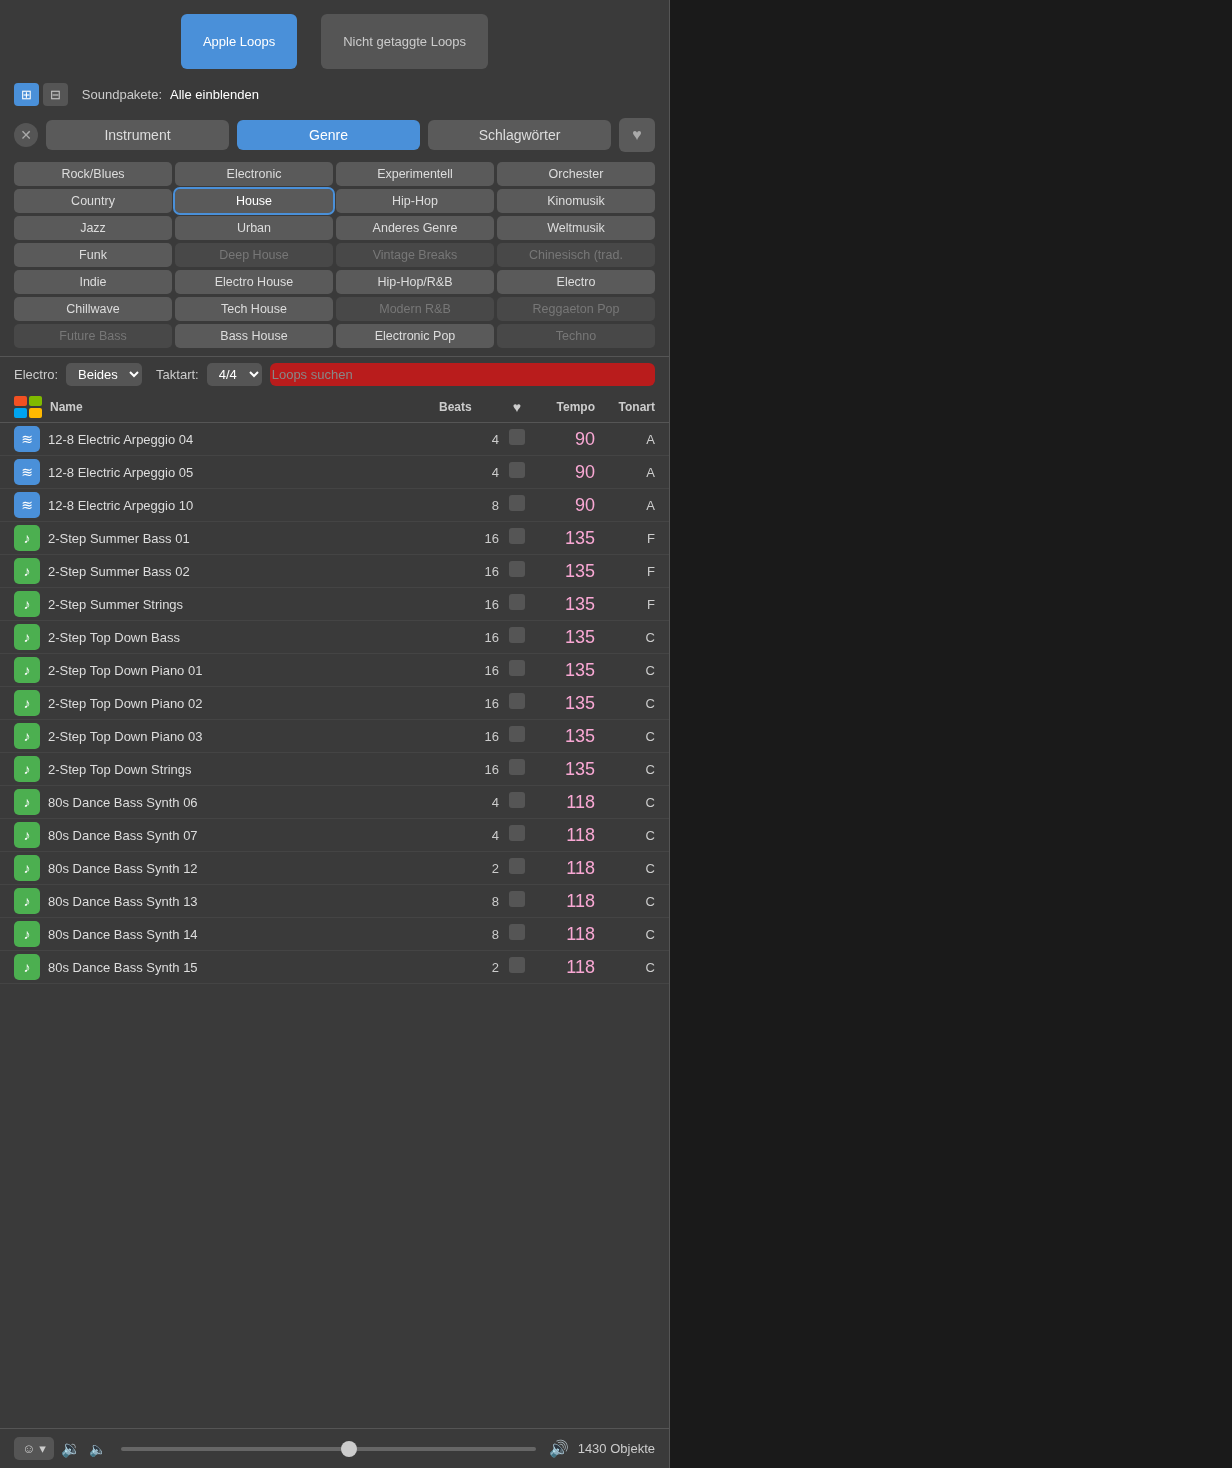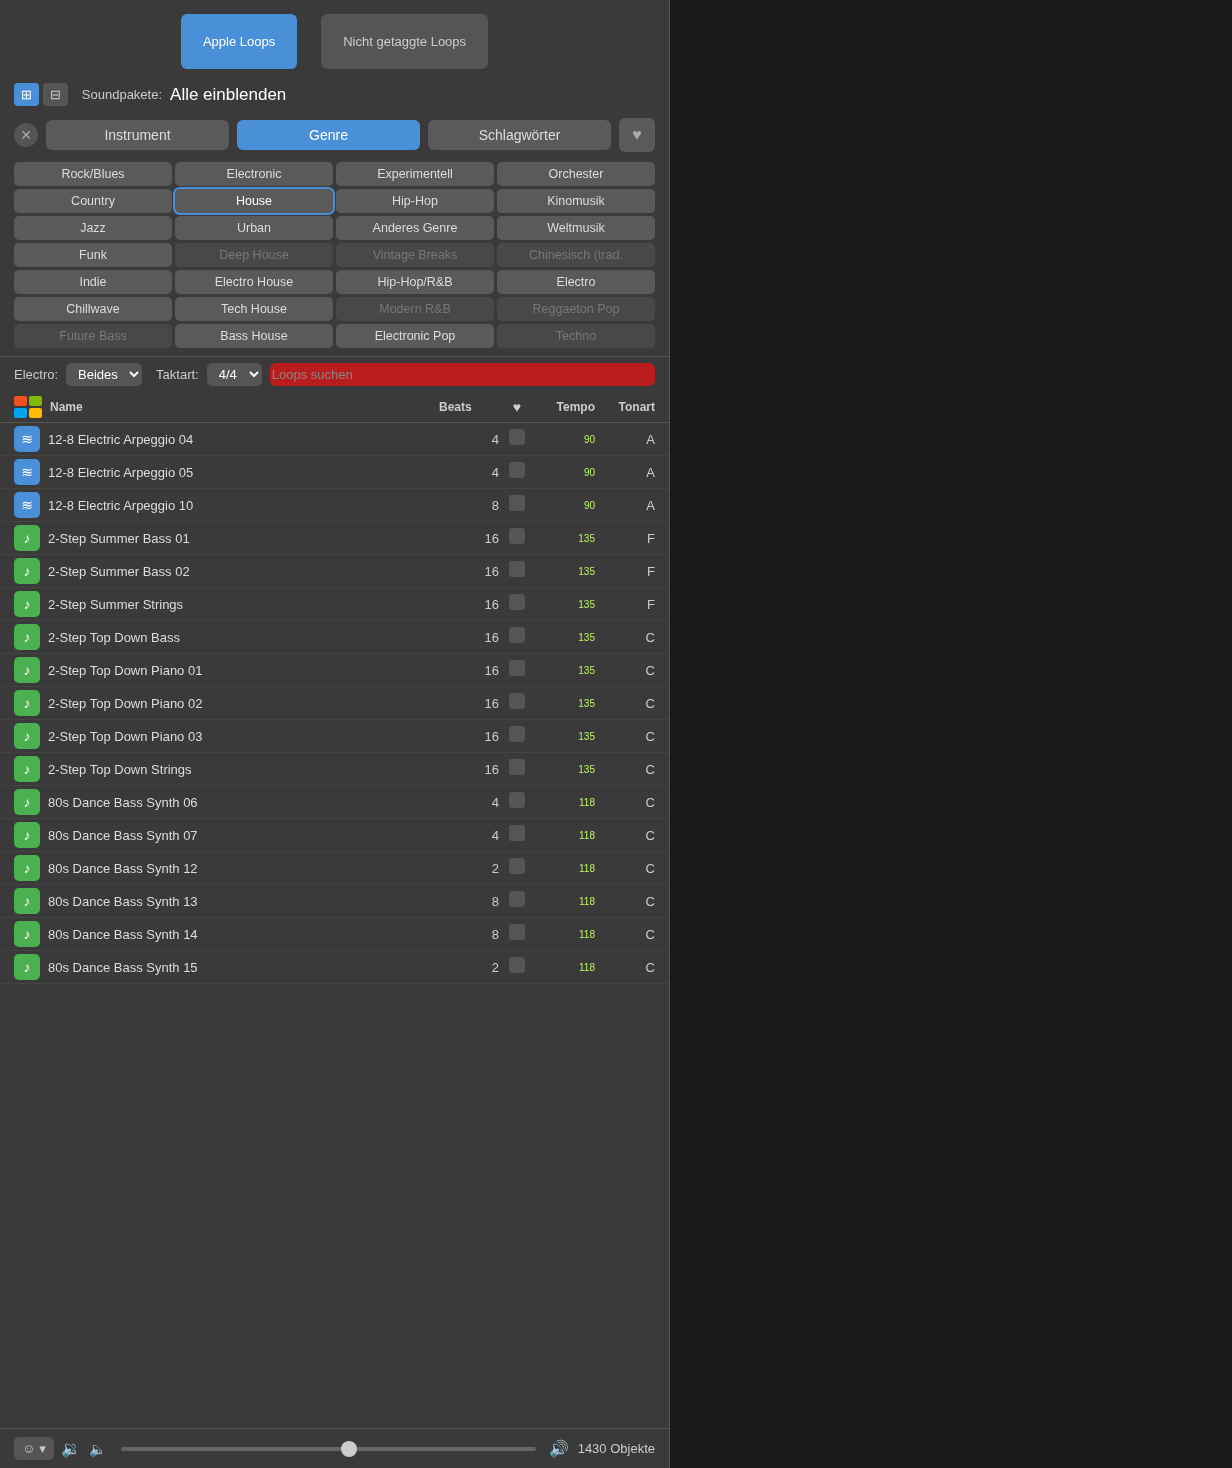--- a/index.html
+++ b/index.html
@@ -70,21 +70,21 @@
       background: #4a90d9;
       color: white;
     }
     .soundpakete-label {
       color: #ccc;
       font-size: 13px;
       margin-left: 6px;
     }
     .soundpakete-select {
       color: white;
-      font-size: 17px;
+      font-size: 13px;
       font-weight: 500;
       background: transparent;
       border: none;
       cursor: pointer;
     }
     .filter-buttons {
       display: flex;
       padding: 4px 14px 6px;
       gap: 8px;
       align-items: center;
@@ -255,21 +255,21 @@
     .row-name { flex: 1; color: #ddd; font-size: 13px; }
     .row-beats { width: 60px; color: #ccc; font-size: 13px; text-align: right; }
     .row-fav { width: 36px; text-align: center; }
     .fav-check {
       width: 16px;
       height: 16px;
       background: #555;
       border-radius: 3px;
       display: inline-block;
     }
-    .row-tempo { width: 60px; color: #bef264; font-size: 10px; text-align: right; }
+    .row-tempo { width: 60px; color: #f9a8d4; font-size: 18px; text-align: right; }
     .row-tonart { width: 60px; color: #ccc; font-size: 13px; text-align: right; }
     .bottom-bar {
       display: flex;
       align-items: center;
       padding: 8px 14px;
       border-top: 1px solid #555;
       background: #3a3a3a;
       gap: 8px;
     }
     .smiley-btn {

